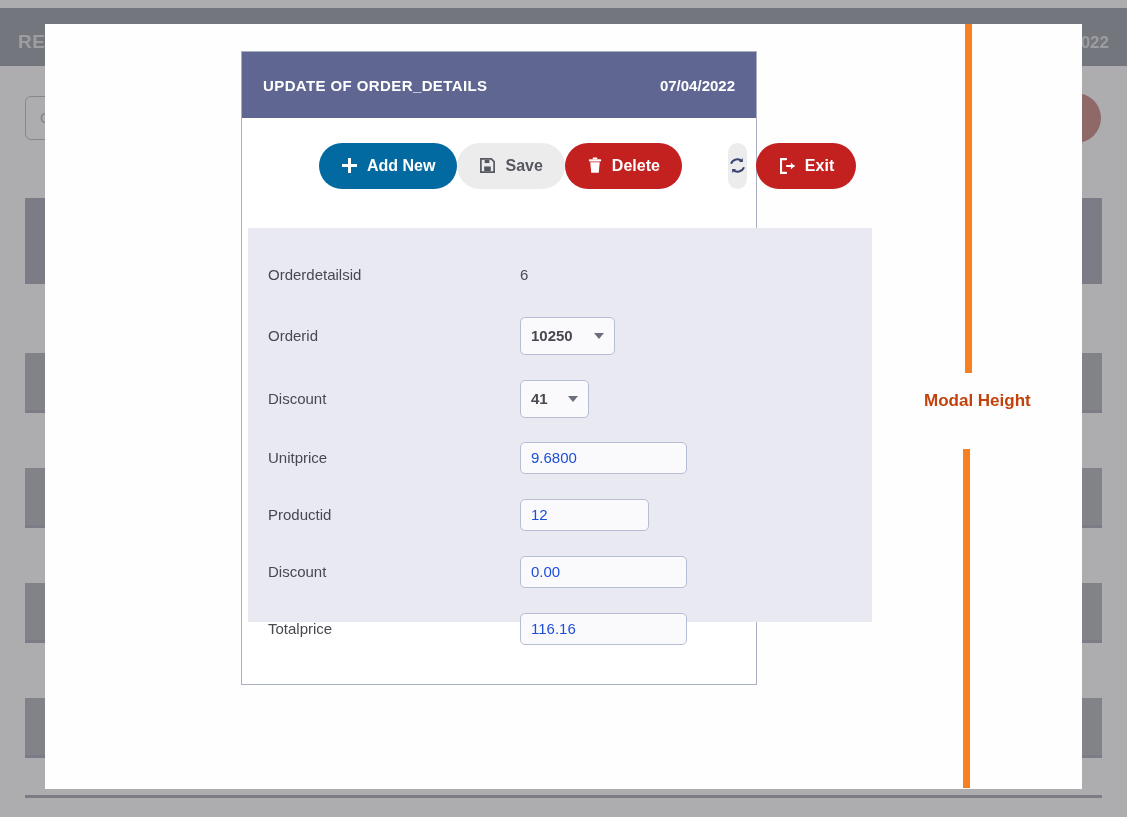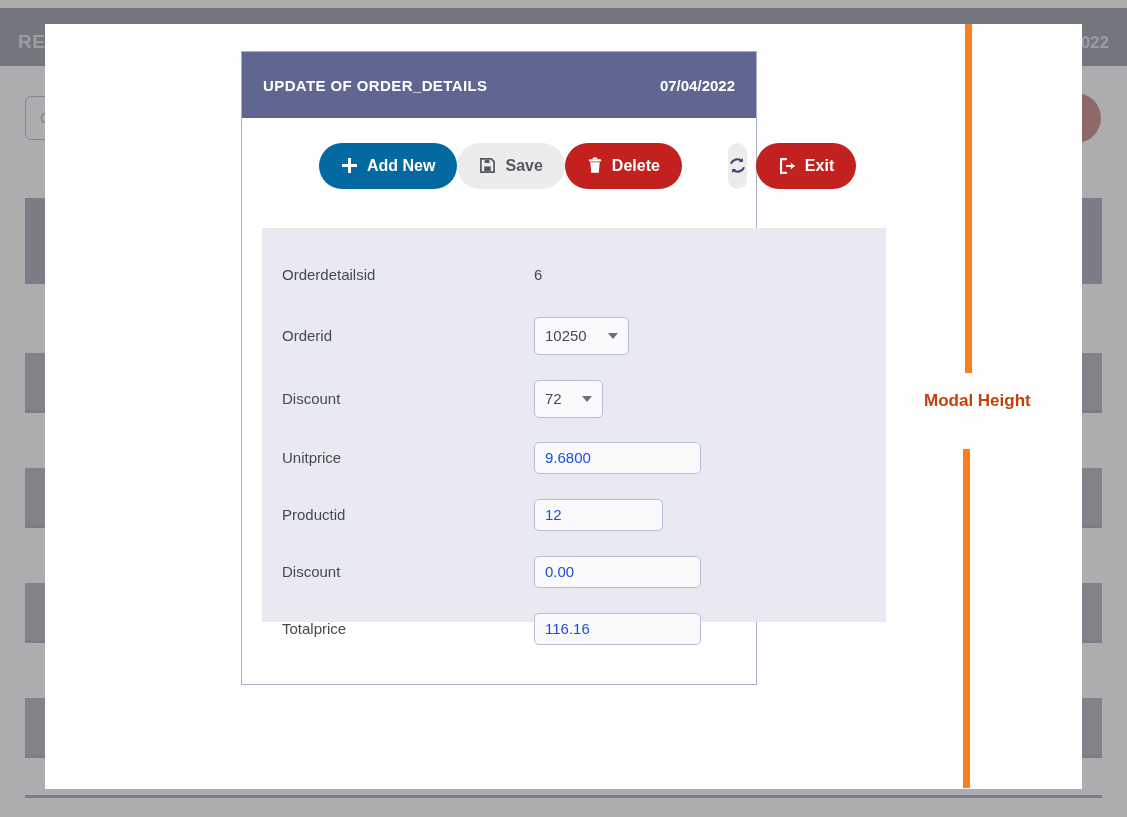--- a/index.html
+++ b/index.html
@@ -168,21 +168,21 @@
     padding: 0;
     width: 46px;
     justify-content: center;
     margin-left: 46px;
   }
   .tbtn svg { display: block; }
 
   
   #fields-panel {
     position: absolute;
-    left: 20px; top: 176px;
+    left: 6px; top: 176px;
     width: 624px; height: 394px;
     background: #e9e9f2;
     padding: 18px 0 0 20px;
   }
   .field-row {
     display: flex;
     align-items: center;
     height: 57px;
   }
   .field-label {
@@ -214,20 +214,21 @@
     align-items: center;
     height: 38px;
     border: 1px solid #b7bdd4;
     border-radius: 5px;
     background: #fafafc;
     padding: 0 10px;
     font-size: 15px;
     color: #474950;
     cursor: pointer;
     user-select: none;
+    font-weight: bold;
   }
   .field-select.w1 { width: 95px; }
   .field-select.w2 { width: 69px; }
   .field-select .caret {
     position: absolute;
     right: 10px;
     width: 0; height: 0;
     border-left: 5px solid transparent;
     border-right: 5px solid transparent;
     border-top: 6px solid #6b6e7b;
@@ -354,21 +355,21 @@
       <span class="field-label">Orderid</span>
       <span class="field-select w1">
         <span>10250</span>
         <span class="caret"></span>
       </span>
     </div>
 
     <div class="field-row" style="height:61px">
       <span class="field-label">Discount</span>
       <span class="field-select w2">
-        <span>72</span>
+        <span>41</span>
         <span class="caret"></span>
       </span>
     </div>
 
     <div class="field-row">
       <span class="field-label">Unitprice</span>
       <input class="field-input w-long" value="9.6800" style="">
     </div>
 
     <div class="field-row">

